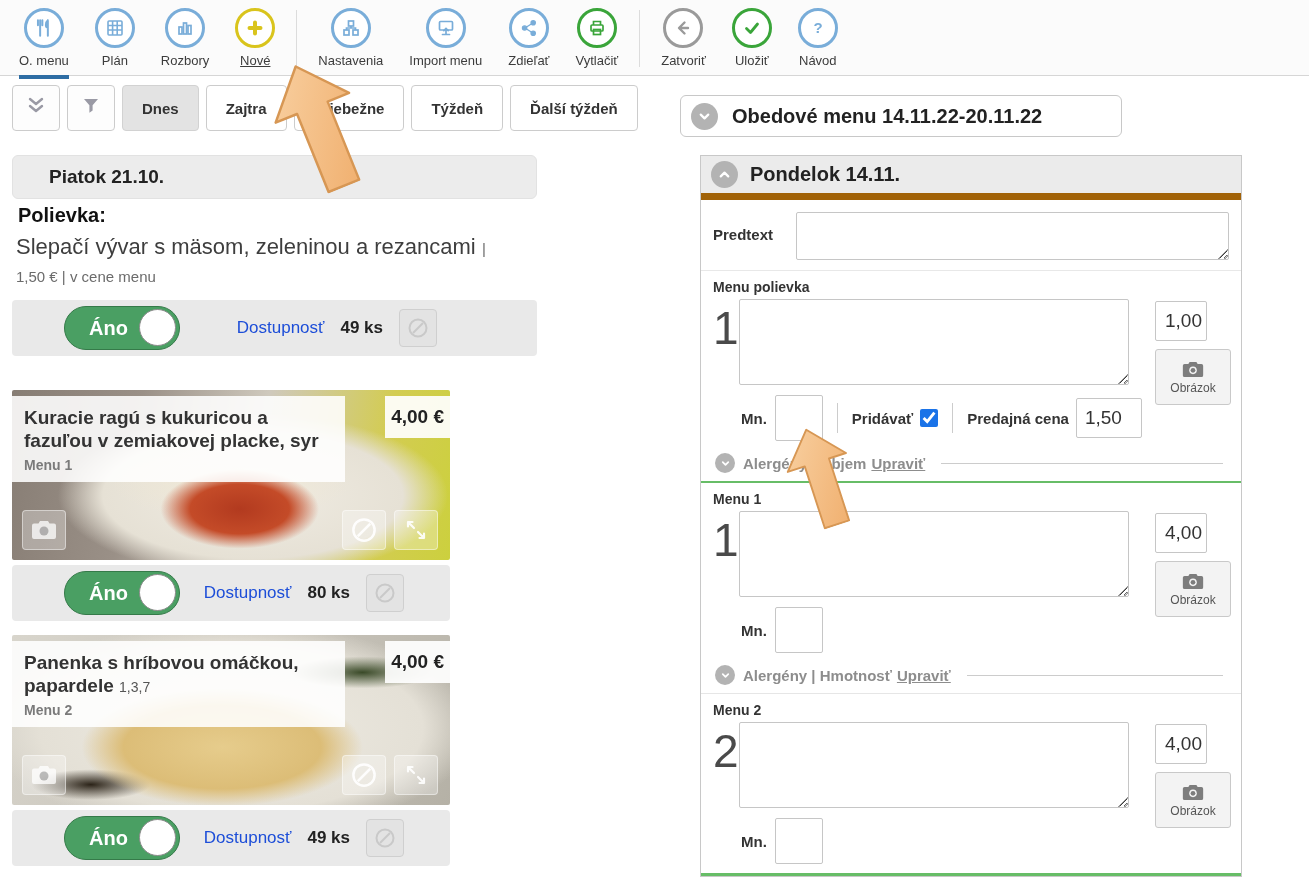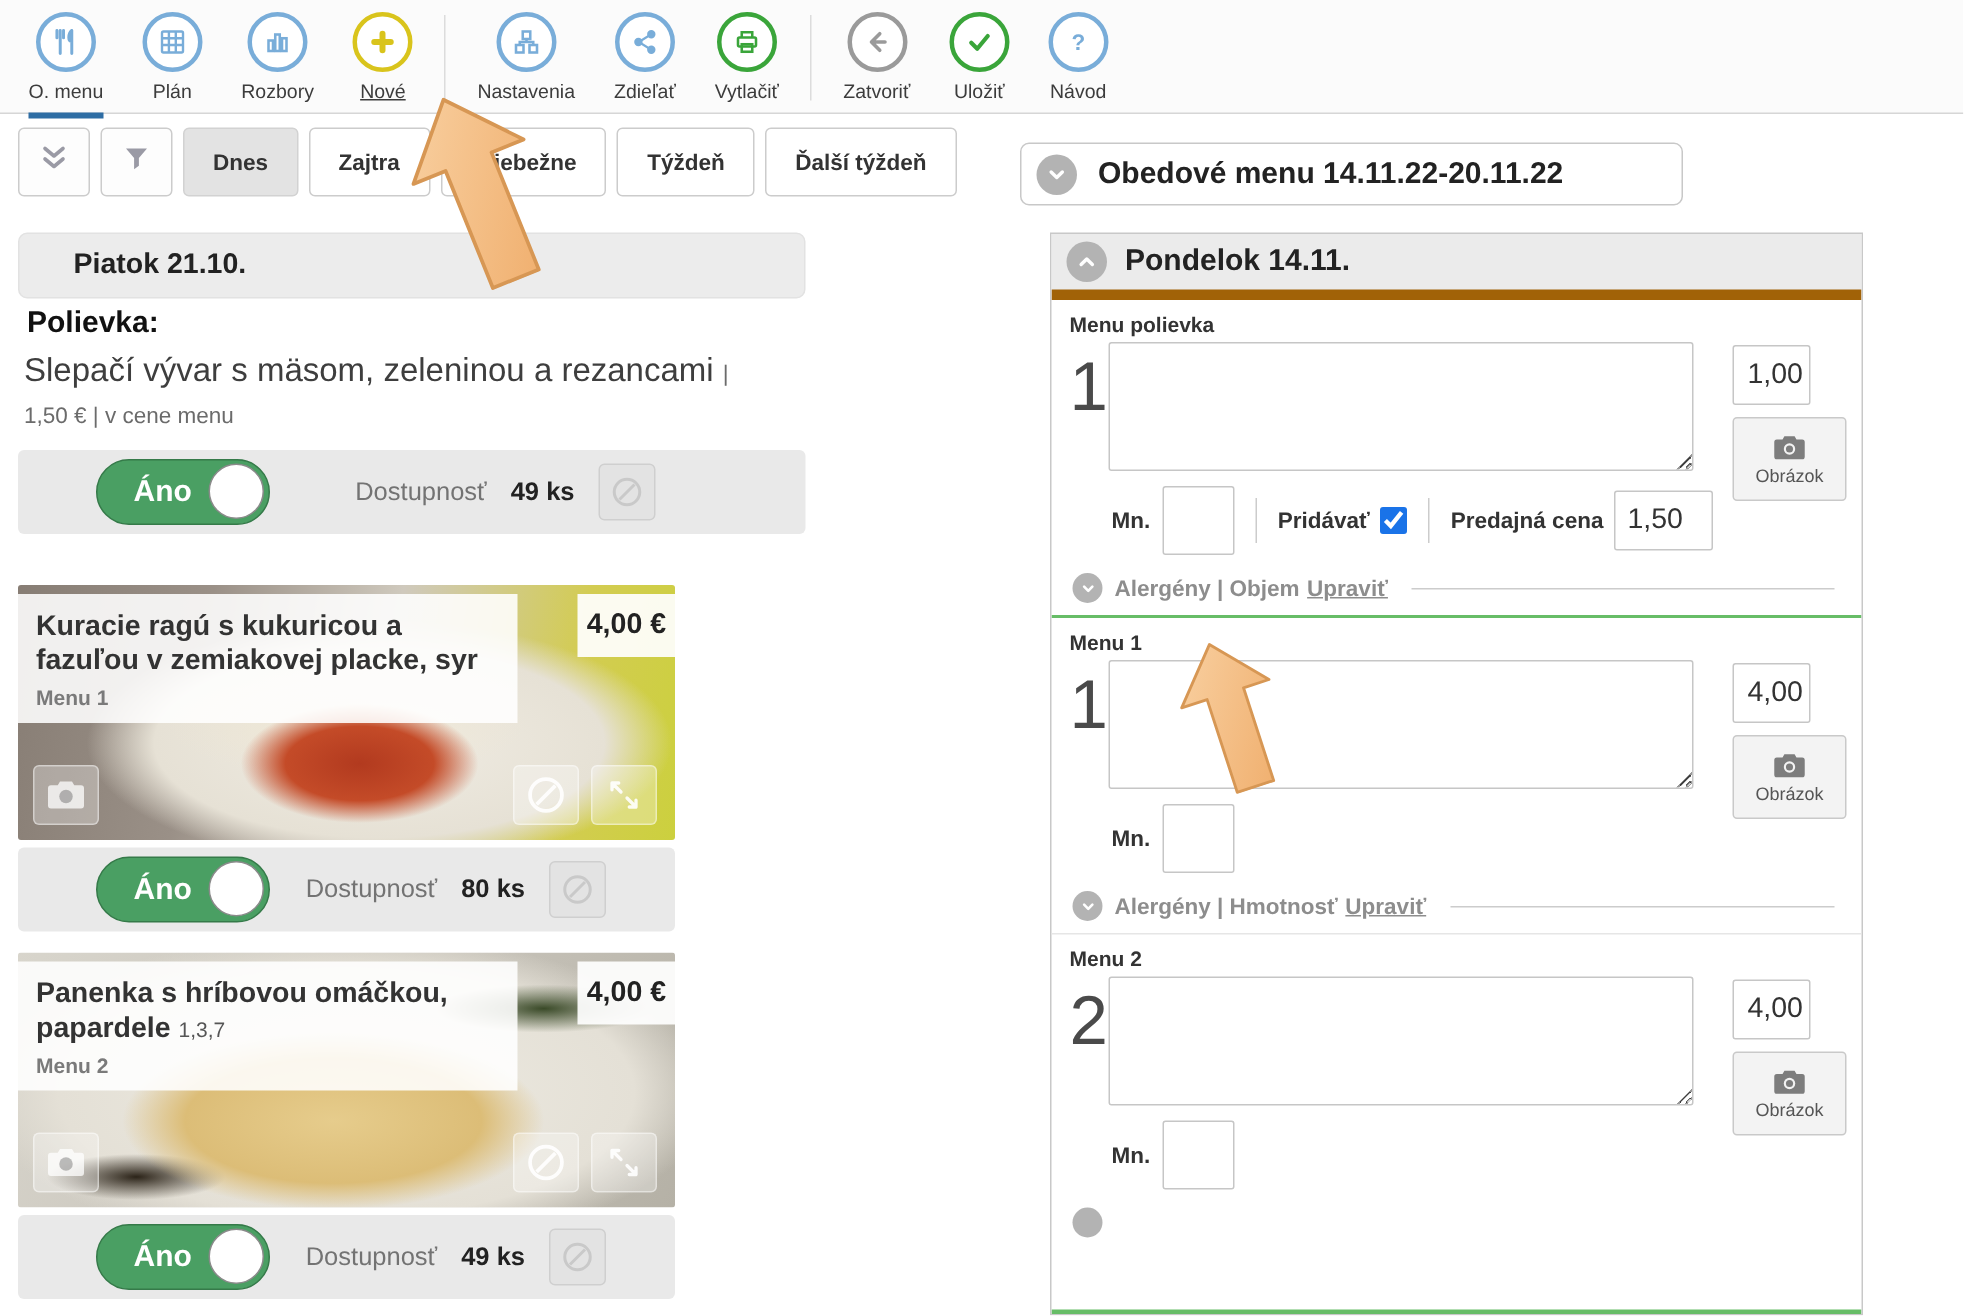--- a/index.html
+++ b/index.html
@@ -46,21 +46,21 @@
                display:flex; align-items:center;padding-left:36px; }
   #soup-avail  { top:300px; width:525px; padding-right:100px; }
   #card1-avail { top:565px; width:438px; padding-right:46px; }
   #card2-avail { top:810px; width:438px; padding-right:46px; }
 
   .toggle { position:relative; margin-left:16px; width:116px; height:44px; border-radius:22px;
             background:#4a9f63; border:1px solid #357a49; display:flex; align-items:center;
             padding-left:24px; color:#fff; font-size:20px; font-weight:bold; cursor:pointer; flex:none; }
   .toggle .knob { position:absolute; right:3px; top:2px; width:37px; height:37px;
                   background:#fff; border:1px solid #8a8a8a; border-radius:50%; }
-  .avail-label { margin-left:auto; font-size:17px; color:#737373; }
+  .avail-label { margin-left:auto; font-size:17px; color:#1d4ed8; }
   .avail-value { margin:0 16px; font-size:17px; font-weight:bold; color:#222; white-space:nowrap; }
   .ban-btn { width:38px; height:38px; background:#e3e3e3; border:1px solid #cfcfcf; border-radius:4px;
              display:flex; align-items:center; justify-content:center; color:#c9c9c9; flex:none; cursor:pointer; }
 
   
   .food-card { position:absolute; left:12px; width:438px; height:170px; overflow:hidden; border-radius:2px; }
   #food-card-1 { top:390px;
     background:
       radial-gradient(ellipse 110px 55px at 52% 70%, #b23a1f 0%, #c44b28 45%, rgba(0,0,0,0) 72%),
       radial-gradient(ellipse 150px 45px at 50% 55%, #efe7d4 0%, rgba(239,231,212,0) 80%),
@@ -207,20 +207,29 @@
           <rect x="7.5" y="3" width="5" height="5"></rect>
             <rect x="3" y="12" width="5" height="5"></rect>
             <rect x="12" y="12" width="5" height="5"></rect>
           <path d="M10 8v2M5.5 12v-2h9v2"></path>
         </svg>
       </span>
       <span class="tb-label">Nastavenia</span>
     </div>
     <div class="tb-item">
       <span class="ring c-blue">
+        <svg width="20" height="20" viewBox="0 0 20 20" fill="none" stroke="currentColor" stroke-width="1.7" stroke-linecap="round">
+          <rect x="3.5" y="3.5" width="13" height="8.5" rx="1"></rect>
+            <path d="M10 16.5v-6M7.8 12.7 10 10.5l2.2 2.2M6.5 16.5h7"></path>
+        </svg>
+      </span>
+      <span class="tb-label">Import menu</span>
+    </div>
+    <div class="tb-item">
+      <span class="ring c-blue">
         <svg width="20" height="20" viewBox="0 0 20 20" fill="currentColor" stroke="currentColor" stroke-width="1.4">
           <circle cx="14.2" cy="4.8" r="2.1"></circle>
             <circle cx="5.6" cy="10" r="2.1"></circle>
             <circle cx="14.2" cy="15.2" r="2.1"></circle>
           <path d="m7.5 9 4.8-3M7.5 11l4.8 3" fill="none"></path>
         </svg>
       </span>
       <span class="tb-label">Zdieľať</span>
     </div>
     <div class="tb-item">
@@ -413,20 +422,24 @@
   <div id="day-box">
     <div id="day-header">
       <span class="circle-ico ico-27">
         <svg width="15" height="15" viewBox="0 0 20 20" fill="none" stroke="#fff" stroke-width="3" stroke-linecap="round" stroke-linejoin="round">
             <path d="m5 12.5 5-5 5 5"></path>
           </svg>
       </span>
       <span id="day-title">Pondelok 14.11.</span>
     </div>
 
+    <div id="predtext-row">
+      <span class="pt-label">Predtext</span>
+      <textarea id="predtext-input" style=""></textarea>
+    </div>
 
     <div class="menu-section">
       <div class="sec-label">Menu polievka</div>
       <div class="sec-row">
         <div class="big-num">1</div>
         <textarea class="sec-text" style=""></textarea>
       </div>
       <div class="right-col">
         <input class="price-input" value="1,00" style="">
         <div class="img-btn">

